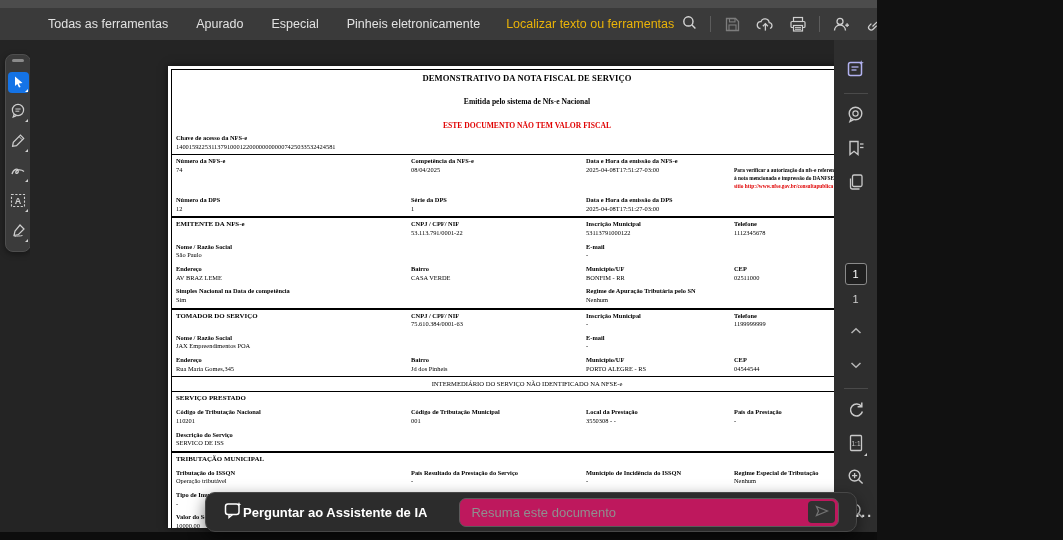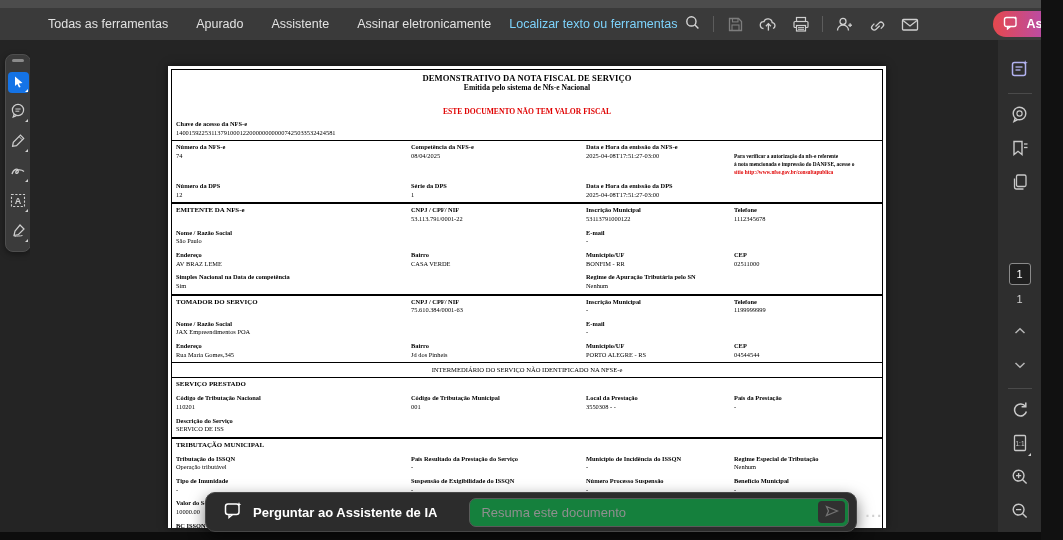--- a/index.html
+++ b/index.html
@@ -1,28 +1,28 @@
 <!DOCTYPE html>
 <html><head>
 <meta charset="utf-8">
 <style>
   * { margin:0; padding:0; box-sizing:border-box; }
   html,body { background:#111; }
-  #app { position:relative; width:1041px; height:540px; overflow:hidden;
+  #app { position:relative; width:877px; height:540px; overflow:hidden;
          background:#242424; font-family:"Liberation Sans",sans-serif; }
 
   
   .top-strip { position:absolute; left:0; top:0; width:100%; height:8px; background:#4c4c4c; }
   .menubar { position:absolute; left:0; top:8px; width:100%; height:32px; background:#3a3a3a;
              display:flex; align-items:center; padding:0 8px 0 34px; }
   .menu-item { color:#e2e2e2; font-size:12.5px; padding:0 14px; height:32px; line-height:32px;
                cursor:default; white-space:nowrap; }
   .mb-right { margin-left:auto; display:flex; align-items:center; gap:9px; }
-  .search-box { display:flex; align-items:center; gap:8px; color:#7dd3fc; font-size:12.5px;
-                padding:0 4px; white-space:nowrap; }
+  .search-box { display:flex; align-items:center; gap:8px; color:#eab308; font-size:12.5px;
+                padding:0 4px; white-space:nowrap;margin-left:8px; }
   .vsep { width:1px; height:16px; background:#5c5c5c; }
   .tb-btn { width:24px; height:24px; display:flex; align-items:center; justify-content:center; }
   .tb-btn svg { display:block; }
   .ai-btn { margin-left:62px; height:26px; border-radius:13px; padding:0 13px 0 10px;
             display:flex; align-items:center; gap:7px; color:#fff; font-weight:bold; font-size:12.5px;
             background:linear-gradient(90deg,#e5484d 0%,#a14fd8 55%,#6a5ff0 100%); white-space:nowrap; }
 
   
   .tool-panel { position:absolute; left:5px; top:54px; width:26px; background:#3b3b3b;
                 border:1px solid #4e4e4e; border-radius:8px; padding:4px 0 8px;
@@ -51,63 +51,63 @@
                  border-left:3px solid transparent; border-bottom:3px solid #cfcfcf; }
 
   
   .canvas { position:absolute; left:30px; top:40px; right:43px; bottom:8px; background:#242424; overflow:hidden; }
   .page { position:absolute; left:138px; top:26px; width:718px; height:462px; background:#fff;
           box-shadow:0 0 8px rgba(0,0,0,.55); overflow:hidden;
           font-family:"Liberation Serif",serif; color:#000; }
   .doc-inner { position:absolute; left:3px; top:3px; right:3px; height:640px; border:1px solid #000; }
   .doc-head { text-align:center; padding:3px 0 2px; }
   .doc-title { font-size:8.6px; font-weight:bold; letter-spacing:.1px; }
-  .doc-sub { font-size:7.6px; font-weight:bold; margin-top:0; }
+  .doc-sub { font-size:7.6px; font-weight:bold; margin-top:14px; }
   .doc-warn { font-size:7.6px; font-weight:bold; color:#e00000; margin-top:15px; }
   .row { display:grid; grid-template-columns:235fr 175fr 148fr 152fr; }
   .row.bt1 { border-top:1px solid #000; }
   .row.bt2 { border-top:2px solid #000; }
   .cell { padding:2px 4px 3px; min-height:22px; }
   .cell .lbl { font-size:6.4px; font-weight:bold; line-height:1.35; }
   .cell .val { font-size:6.4px; line-height:1.35; min-height:8px; }
   .sec-h { font-size:6.9px; font-weight:bold; line-height:1.3; }
   .hdr-row .cell { min-height:12px; }
   .center-row { display:block; text-align:center; font-size:6.6px; padding:3px 0 4px; }
   .note-cell { padding-top:12px; }
   .note-line { font-size:5.3px; font-weight:bold; line-height:1.5; }
   .note-red { color:#e00000; }
 
   
   .ai-bar { position:absolute; left:205px; top:492px; width:652px; height:40px; background:#2c2c2c;
             border:1px solid #474747; border-radius:10px; display:flex; align-items:center;
             padding:0 10px 0 18px; box-shadow:0 6px 16px rgba(0,0,0,.55); z-index:5; }
-  .ai-bar-label { color:#fff; font-size:13px; font-weight:bold; margin-left:10px; white-space:nowrap; }
+  .ai-bar-label { color:#fff; font-size:13px; font-weight:bold; white-space:nowrap; }
   .ai-input-wrap { position:relative; margin-left:32px; flex:0 0 380px; }
-  .ai-input { width:380px; height:29px; background:#15803d; border:1px solid #5a5a5a; border-radius:7px;
+  .ai-input { width:380px; height:29px; background:#be185d; border:1px solid #5a5a5a; border-radius:7px;
               color:#ddd; font-size:13px; padding:0 40px 0 11px; outline:none;
               font-family:"Liberation Sans",sans-serif; }
   .ai-input::placeholder { color:#8f8f8f; }
   .send-btn { position:absolute; right:4px; top:3.5px; width:27px; height:22px; background:#313131;
               border-radius:4px; display:flex; align-items:center; justify-content:center; }
   .more-btn { color:#d0d0d0; font-size:14px; letter-spacing:2px; margin-left:16px; font-weight:bold; }
 
   .bottom-strip { position:absolute; left:0; bottom:0; width:100%; height:8px; background:#0d0d0d; }
 </style>
 </head>
 <body>
 
 <div id="app">
 
   <div class="top-strip"></div>
 
   <div class="menubar">
     <div class="menu-item">Todas as ferramentas</div>
     <div class="menu-item">Apurado</div>
-    <div class="menu-item">Assistente</div>
-    <div class="menu-item">Assinar eletronicamente</div>
+    <div class="menu-item">Especial</div>
+    <div class="menu-item">Pinheis eletronicamente</div>
 
     <div class="mb-right">
       <div class="search-box">
         <span>Localizar texto ou ferramentas</span>
         <span>
           <svg width="15" height="15" viewBox="0 0 15 15">
               <circle cx="6.4" cy="6.4" r="4.6" fill="none" stroke="#d6d6d6" stroke-width="1.4"></circle>
               <line x1="10" y1="10" x2="13.4" y2="13.4" stroke="#d6d6d6" stroke-width="1.4"></line>
             </svg>
         </span>

